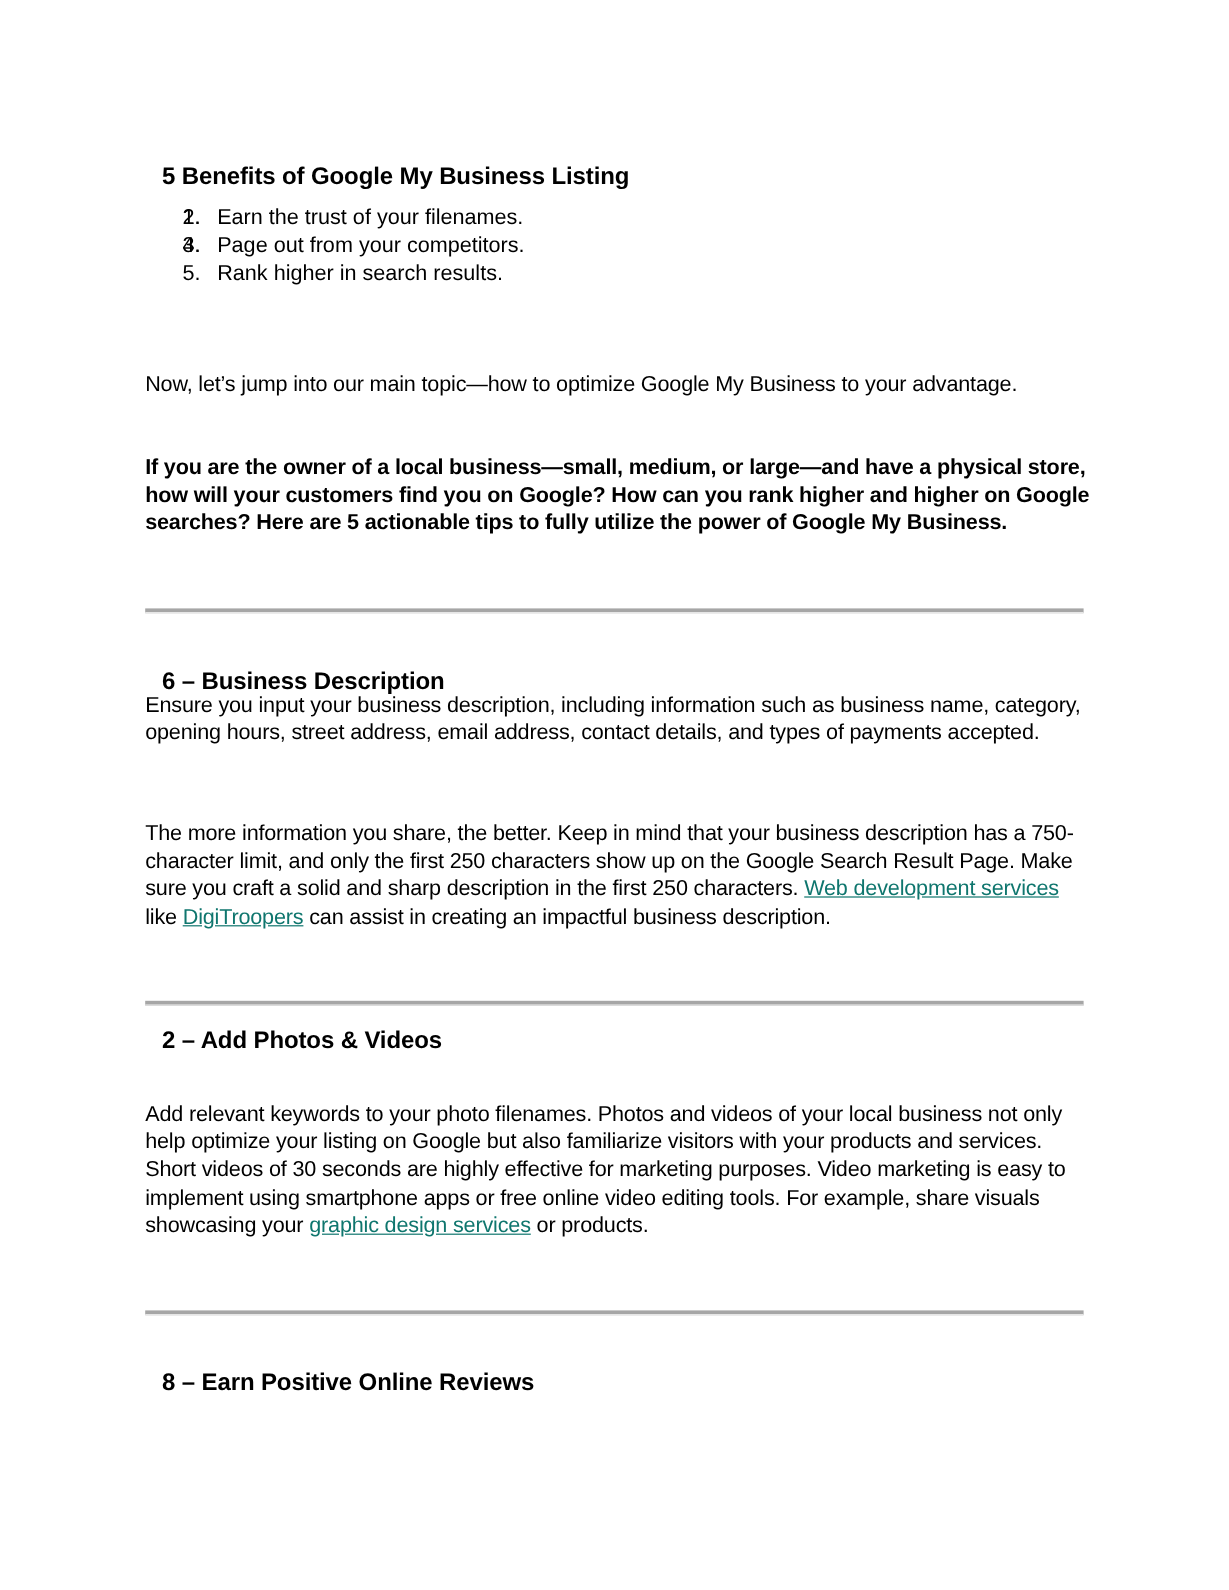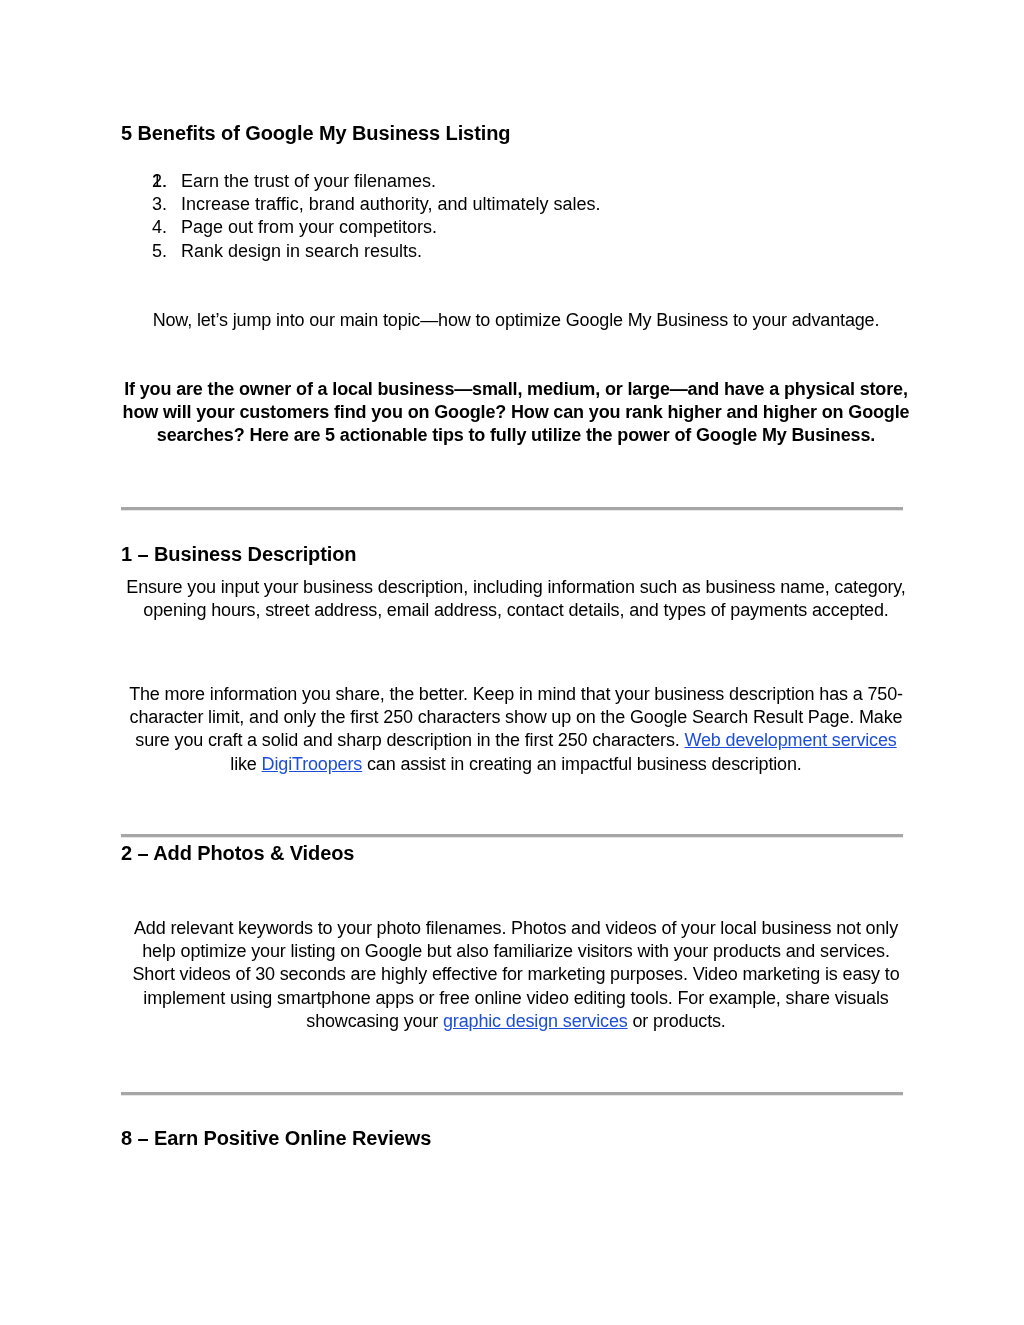--- a/index.html
+++ b/index.html
@@ -18,21 +18,21 @@
     .page {
       position: absolute;
       left: 121px;
       top: 0;
       width: 784px;
     }
     h1, h2 {
       font-family: "Liberation Sans", sans-serif;
       font-weight: bold;
       font-size: 20px;
-      margin: 0;
+      margin: 14px;
       line-height: 24px;
       letter-spacing: -0.1px;
     }
     .title { position: absolute; top: 121px; left: 0; white-space: nowrap; }
     ol.benefits {
       position: absolute;
       top: 170px;
       left: 0;
       margin: 0;
       padding: 0;
@@ -43,58 +43,57 @@
     ol.benefits li { position: relative; padding-left: 60px; white-space: nowrap; }
     ol.benefits li .num { position: absolute; left: 31px; }
     p {
       position: absolute;
       left: 0;
       margin: 0;
       font-size: 18px;
       line-height: 23.2px;
       width: 790px;
       letter-spacing: -0.15px;
-      text-align: center;
     }
     .rule {
       position: absolute;
       left: 0;
       width: 782px;
       height: 3px;
       background: #a6a6a6;
       border-bottom: 1px solid #e6e6e6;
     }
     a.link {
-      color: #1d4ed8;
+      color: #0f766e;
       text-decoration: underline;
       cursor: pointer;
     }
     .sec-h { position: absolute; left: 0; white-space: nowrap; }
   </style>
 </head>
 <body>
 
 <div class="page">
 
   <h1 class="title">5 Benefits of Google My Business Listing</h1>
 
   <ol class="benefits">
     <li><span class="num">1.</span></li>
     <li><span class="num">2.</span><span>Earn the trust of your filenames.</span></li>
-    <li><span class="num">3.</span><span>Increase traffic, brand authority, and ultimately sales.</span></li>
+    <li><span class="num">3.</span></li>
     <li><span class="num">4.</span><span>Page out from your competitors.</span></li>
-    <li><span class="num">5.</span><span>Rank design in search results.</span></li>
+    <li><span class="num">5.</span><span>Rank higher in search results.</span></li>
   </ol>
 
   <p style="top:309px;">Now, let’s jump into our main topic—how to optimize Google My Business to your advantage.</p>
   <p style="top:378px;font-weight:bold;">If you are the owner of a local business—small, medium, or large—and have a physical store, how will your customers find you on Google? How can you rank higher and higher on Google searches? Here are 5 actionable tips to fully utilize the power of Google My Business.</p>
 
   <div class="rule" style="top:507px;"></div>
 
-  <h2 class="sec-h" style="top:542px;">1 – Business Description</h2>
+  <h2 class="sec-h" style="top:542px;">6 – Business Description</h2>
   <p style="top:576px;">Ensure you input your business description, including information such as business name, category, opening hours, street address, email address, contact details, and types of payments accepted.</p>
   <p style="top:683px;"><span>The more information you share, the better. Keep in mind that your business description has a 750-character limit, and only the first 250 characters show up on the Google Search Result Page. Make sure you craft a solid and sharp description in the first 250 characters. </span><a class="link">Web development services</a><span> like </span><a class="link">DigiTroopers</a><span> can assist in creating an impactful business description.</span></p>
 
   <div class="rule" style="top:834px;"></div>
 
   <h2 class="sec-h" style="top:841px;">2 – Add Photos &amp; Videos</h2>
   <p style="top:917px;"><span>Add relevant keywords to your photo filenames. Photos and videos of your local business not only help optimize your listing on Google but also familiarize visitors with your products and services. Short videos of 30 seconds are highly effective for marketing purposes. Video marketing is easy to implement using smartphone apps or free online video editing tools. For example, share visuals showcasing your </span><a class="link">graphic design services</a><span> or products.</span></p>
 
   <div class="rule" style="top:1092px;"></div>
 

